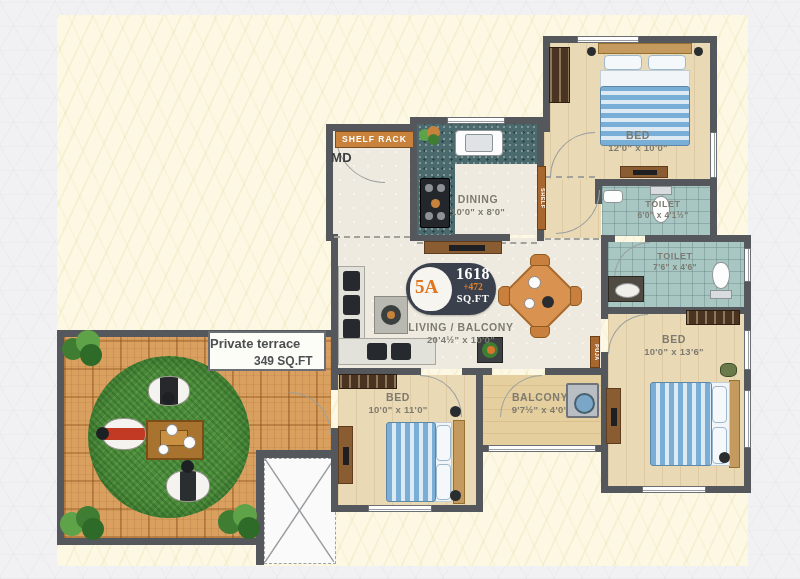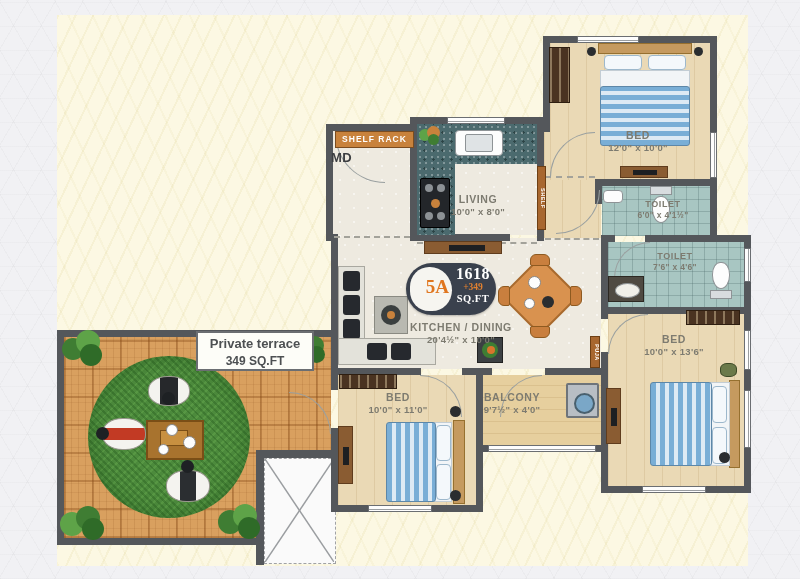--- a/index.html
+++ b/index.html
@@ -71,31 +71,31 @@
   .wc-tank{background:#d8dcdf;border:1px solid #8e9396;box-sizing:border-box;}
   .sink{background:#fdfdfd;border:1px solid #8e9396;border-radius:4px;box-sizing:border-box;}
   .bush span{position:absolute;border-radius:50%;}
   .person .head{position:absolute;width:13px;height:13px;border-radius:50%;background:#1e2124;}
   .person .body{position:absolute;border-radius:46%;background:#f4f3ef;border:1px solid #9a988f;box-sizing:border-box;}
   
   #badge{left:406px;top:263px;width:90px;height:52px;background:#3a414d;border-radius:26px;
     box-shadow:0 1px 2px rgba(0,0,0,.25);}
   #badge .blob{position:absolute;left:4px;top:4px;width:42px;height:44px;background:#f6f5f0;
     border-radius:50% 58% 52% 50%;}
-  #badge .unit{position:absolute;left:9px;top:13px;width:34px;text-align:right;
+  #badge .unit{position:absolute;left:9px;top:13px;width:34px;text-align:left;
     font-family:"Liberation Serif",serif;font-weight:bold;font-size:19px;color:#e0761f;}
   #badge .col{position:absolute;left:46px;top:3px;width:42px;text-align:center;color:#fff;
     font-family:"Liberation Serif",serif;font-weight:bold;line-height:1.05;}
   #badge .a1{font-size:16px;letter-spacing:.5px;}
   #badge .a2{font-size:9.5px;color:#e08030;}
   #badge .a3{font-size:10.5px;letter-spacing:.5px;}
-  #terr-label{left:196px;top:331px;width:118px;height:40px;background:#fdfdf8;border:2px solid #6b6e72;
-    box-sizing:border-box;text-align:center;color:#4d5052;font-weight:bold;line-height:1.4;padding-top:2px;}
+  #terr-label{left:208px;top:331px;width:118px;height:40px;background:#fdfdf8;border:2px solid #6b6e72;
+    box-sizing:border-box;text-align:left;color:#4d5052;font-weight:bold;line-height:1.4;padding-top:2px;}
   #terr-label .t1{font-size:13px;}
-  #terr-label .t2{font-size:12px;}
+  #terr-label .t2{font-size:12px;padding-left:44px;}
   .shoebar{background:#c8823c;border:1px solid #7a4c20;box-sizing:border-box;color:#fff;
     font-size:8.5px;font-weight:bold;letter-spacing:1px;text-align:center;line-height:15px;}
   .mdtxt{color:#3c3e41;font-weight:bold;font-size:13px;letter-spacing:.5px;}
   .wash{background:#b8bec4;border:2px solid #6e747a;box-sizing:border-box;border-radius:2px;}
   .wash::after{content:"";position:absolute;left:6px;top:8px;width:17px;height:17px;border-radius:50%;
     background:#7aa7c7;border:2px solid #49606e;}
   .grass{background:#4c8a3c;border-radius:50%;
     background-image:repeating-linear-gradient(45deg, rgba(20,70,15,.25) 0 2px, transparent 2px 5px),
                      repeating-linear-gradient(-45deg, rgba(120,190,90,.25) 0 2px, transparent 2px 6px);
     box-shadow:inset 0 0 18px rgba(10,50,10,.35);}
@@ -335,54 +335,54 @@
   </div>
   <div class="abs headboard" style="left:729px;top:380px;width:11px;height:88px;"></div>
   <div class="abs sheet" style="left:710px;top:382px;width:20px;height:84px;"></div>
   <div class="abs blanket-v" style="left:650px;top:382px;width:62px;height:84px;"></div>
   <div class="abs pillow" style="left:712px;top:386px;width:15px;height:37px;"></div>
   <div class="abs pillow" style="left:712px;top:427px;width:15px;height:37px;"></div>
   <div class="abs" style="left:720px;top:363px;width:15px;height:12px;border-radius:40%;background:#6b7a4a;border:1px solid #3d4a27;"></div>
   <div class="abs dot" style="left:719px;top:452px;width:11px;height:11px;"></div>
 
   <div class="abs rlabel" style="left:432px;top:192px;width:92px;">
-    <div class="nm">LIVING</div>
+    <div class="nm">DINING</div>
     <div class="dm">10'0" x 8'0"</div>
   </div>
   <div class="abs rlabel" style="left:596px;top:128px;width:84px;">
     <div class="nm">BED</div>
     <div class="dm">12'0" x 10'0"</div>
   </div>
   <div class="abs rlabel small" style="left:622px;top:198px;width:82px;">
     <div class="nm">TOILET</div>
     <div class="dm">6'0" x 4'1½"</div>
   </div>
   <div class="abs rlabel small" style="left:632px;top:250px;width:86px;">
     <div class="nm">TOILET</div>
     <div class="dm">7'6" x 4'6"</div>
   </div>
   <div class="abs rlabel" style="left:396px;top:320px;width:130px;">
-    <div class="nm">KITCHEN / DINING</div>
+    <div class="nm">LIVING / BALCONY</div>
     <div class="dm">20'4½" x 10'0"</div>
   </div>
   <div class="abs rlabel" style="left:352px;top:390px;width:92px;">
     <div class="nm">BED</div>
     <div class="dm">10'0" x 11'0"</div>
   </div>
-  <div class="abs rlabel" style="left:464px;top:390px;width:96px;">
+  <div class="abs rlabel" style="left:492px;top:390px;width:96px;">
     <div class="nm">BALCONY</div>
     <div class="dm">9'7½" x 4'0"</div>
   </div>
   <div class="abs rlabel" style="left:626px;top:332px;width:96px;">
     <div class="nm">BED</div>
     <div class="dm">10'0" x 13'6"</div>
   </div>
 
   <div id="badge" class="abs">
     <div class="blob"></div>
     <div class="unit">5A</div>
     <div class="col">
       <div class="a1">1618</div>
-      <div class="a2">+349</div>
+      <div class="a2">+472</div>
       <div class="a3">SQ.FT</div>
     </div>
   </div>
 </div>
 
 </body></html>

